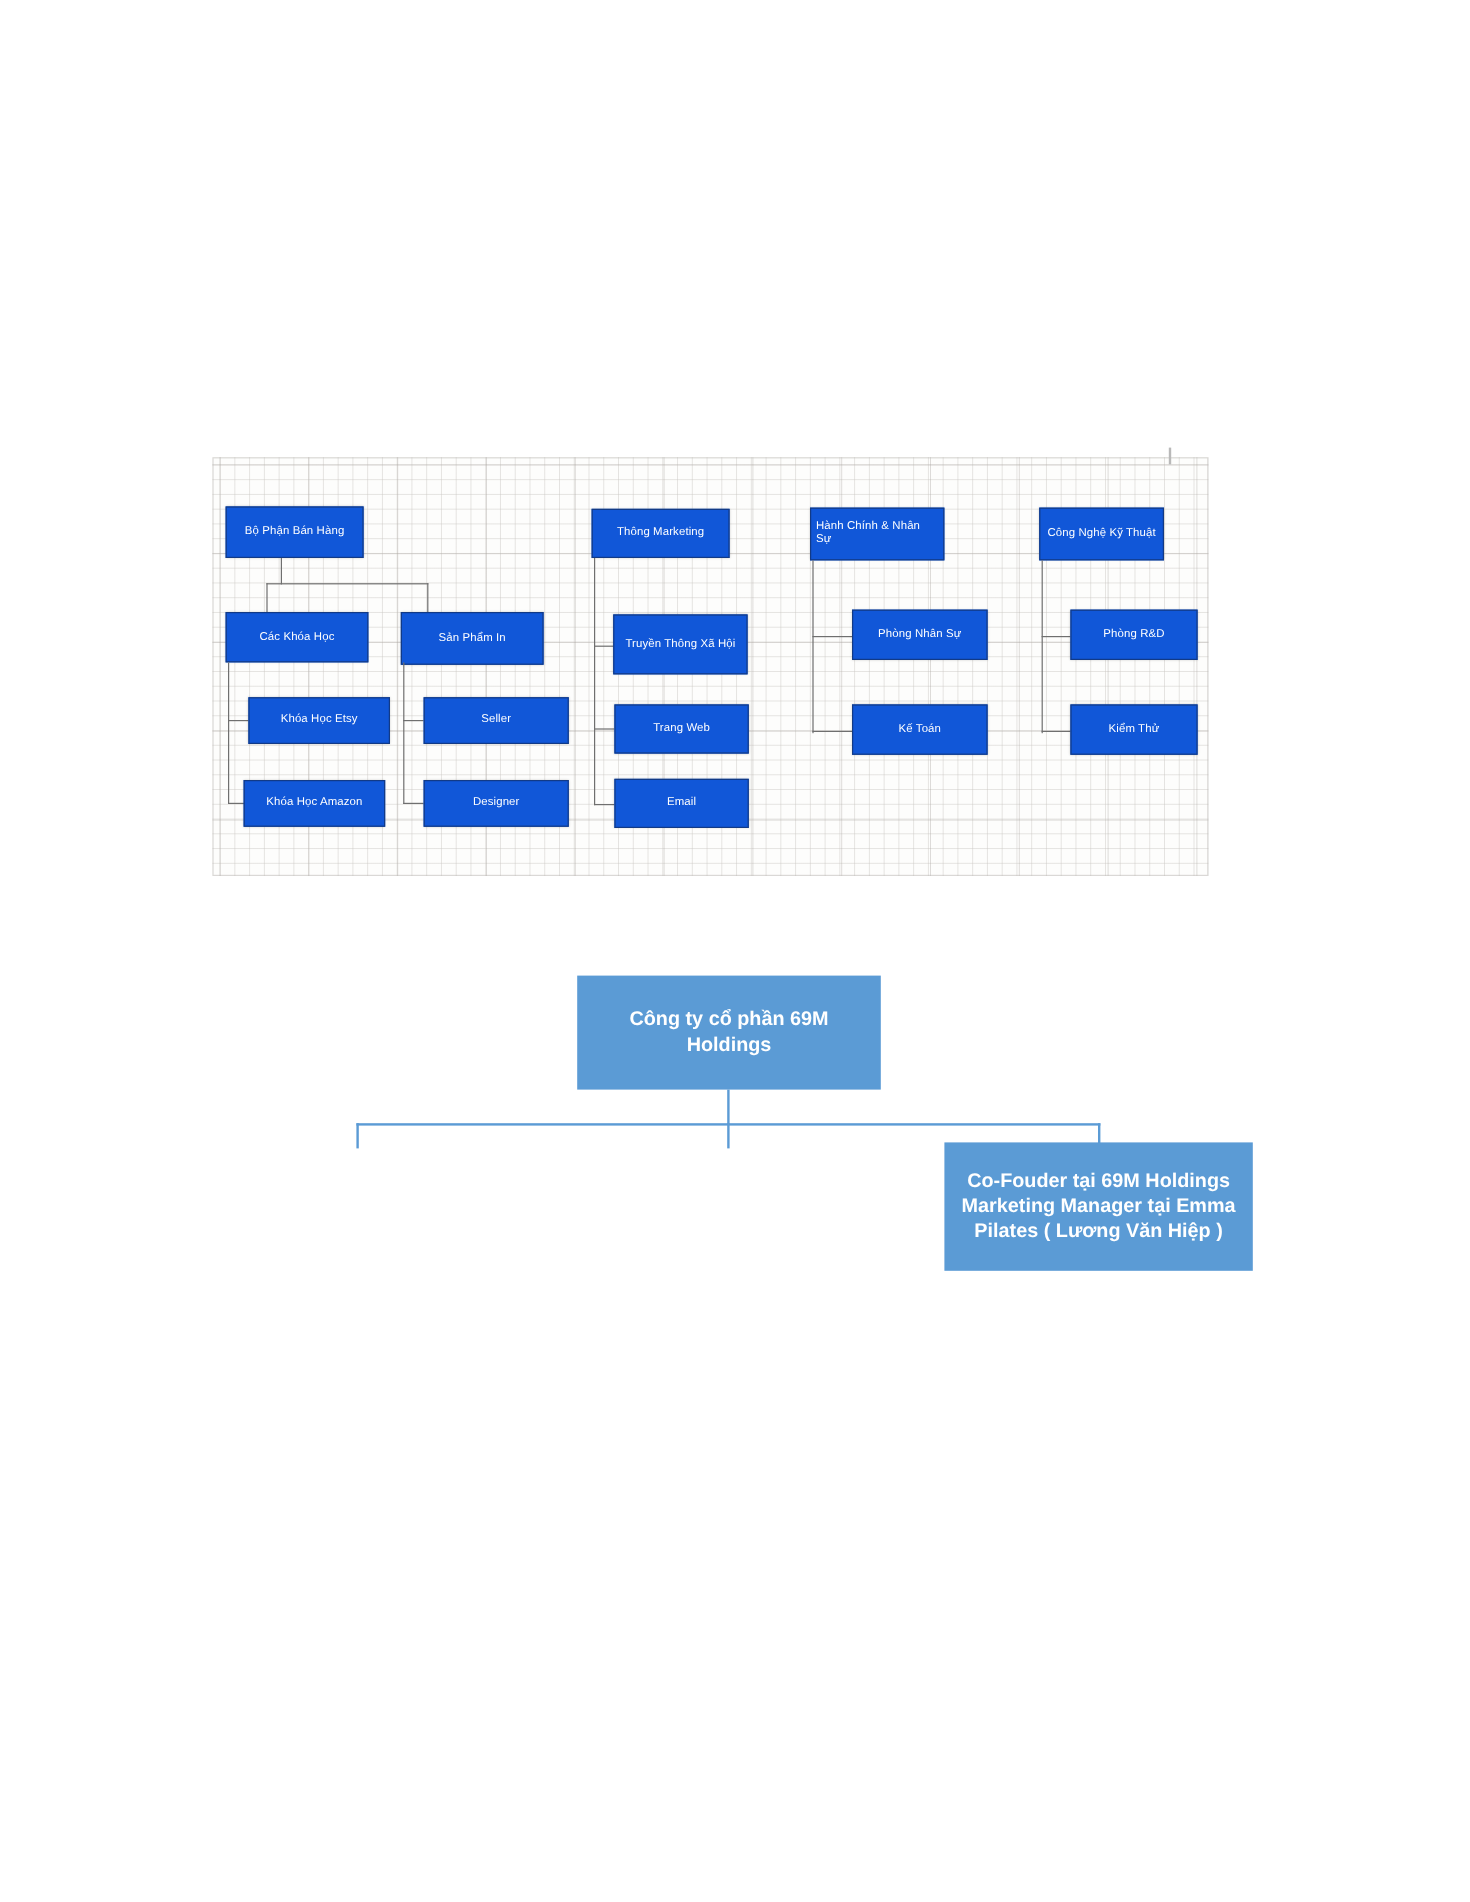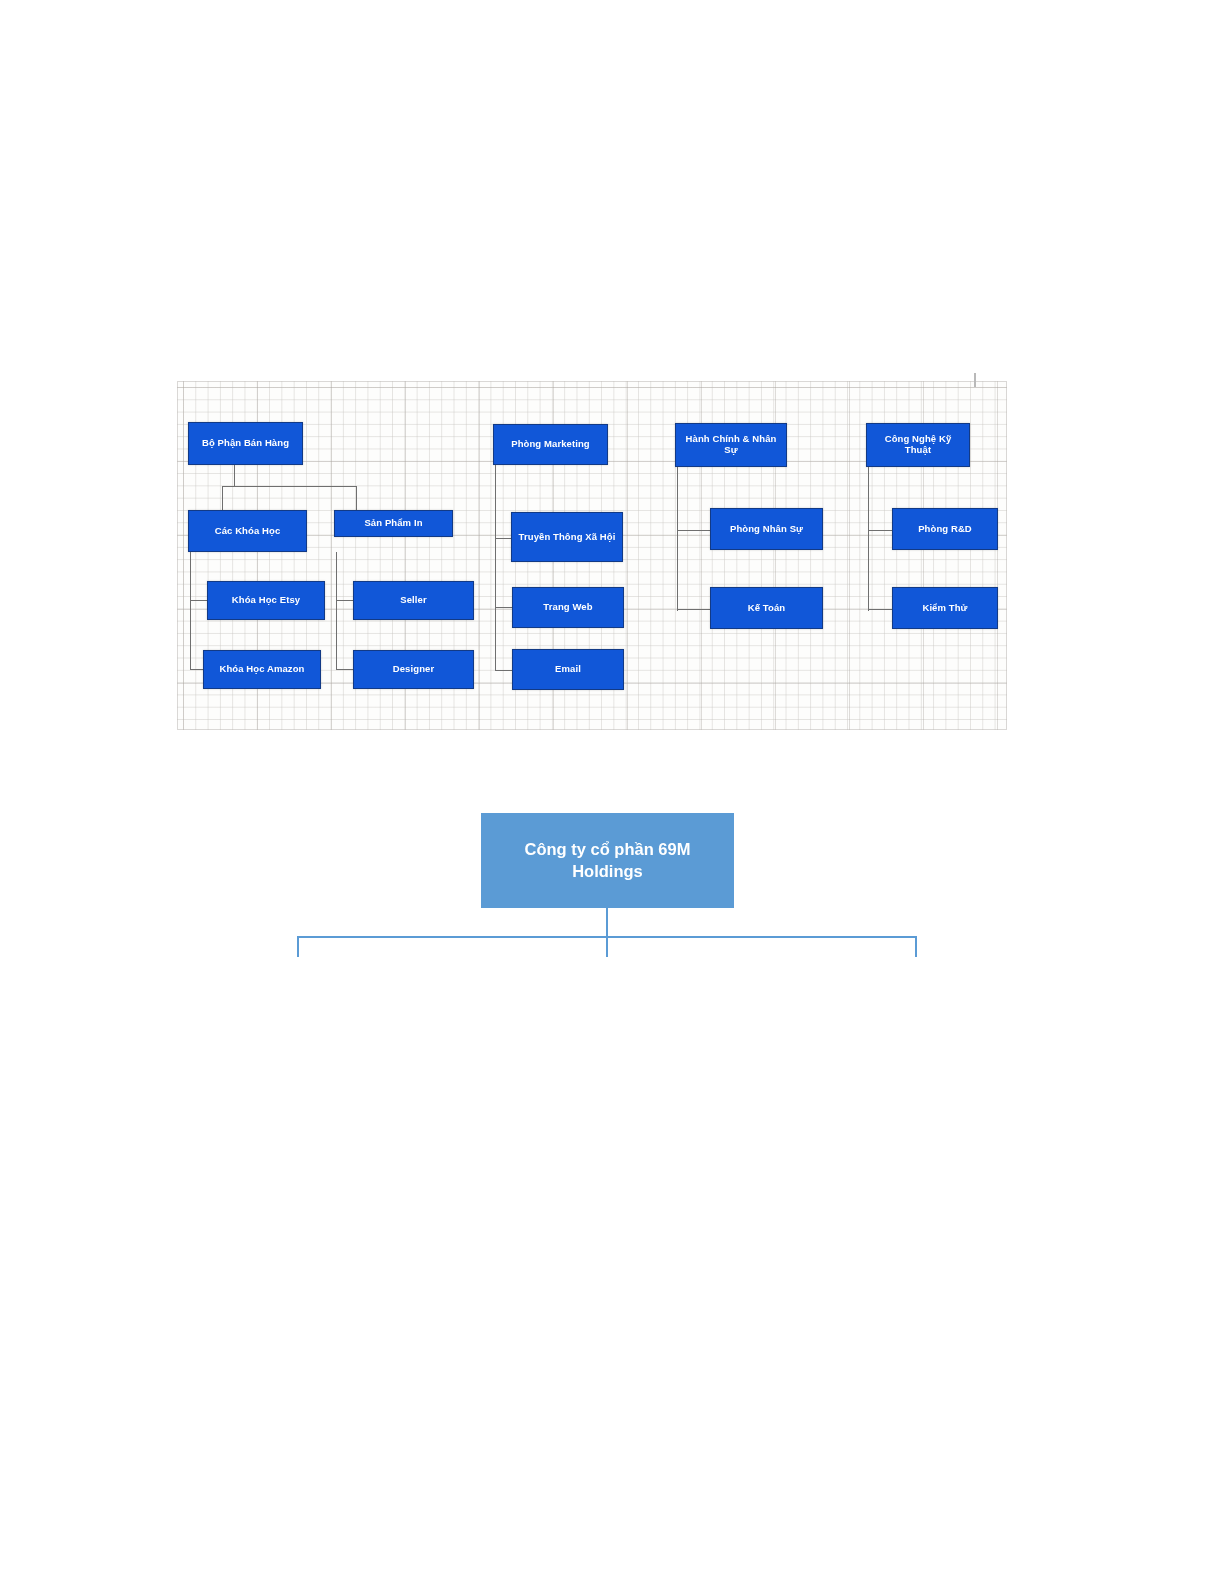--- a/index.html
+++ b/index.html
@@ -44,24 +44,23 @@
 
   .node {
     position: absolute;
     box-sizing: border-box;
     background: #1157d8;
     border: 1px solid #123a86;
     color: #ffffff;
     display: flex;
     align-items: center;
     justify-content: center;
-    text-align: center;
     line-height: 1.15;
     font-size: 9.5px;
-    font-weight: 700;
+    font-weight: 400;
     letter-spacing: .1px;
     padding: 2px 4px;
     box-shadow: 0 0 2px rgba(0,0,0,0.18);
   }
 
   .conn {
     position: absolute;
     background: #6f6f6f;
   }
   .conn.v { width: 1.4px; }
@@ -116,35 +115,35 @@
   <div class="caret-mark" style="left:797px; top:-8px;"></div>
 
   <div class="node" style="left:11px;  top:41px;  width:115px; height:43px;">Bộ Phận Bán Hàng</div>
 
   <div class="conn v" style="left:57px;  top:84px;  height:22px;"></div>
   <div class="conn h" style="left:45px;  top:105px; width:135px;"></div>
   <div class="conn v" style="left:45px;  top:105px; height:24px;"></div>
   <div class="conn v" style="left:179px; top:105px; height:24px;"></div>
 
   <div class="node" style="left:11px;  top:129px; width:119px; height:42px;">Các Khóa Học</div>
-  <div class="node" style="left:157px; top:129px; width:119px; height:27px;">Sản Phẩm In</div>
+  <div class="node" style="left:157px; top:129px; width:119px; height:44px;">Sản Phẩm In</div>
 
   <div class="conn v" style="left:13px;  top:171px; height:118px;"></div>
   <div class="conn h" style="left:13px;  top:219px; width:17px;"></div>
   <div class="conn h" style="left:13px;  top:288px; width:17px;"></div>
   <div class="node" style="left:30px;  top:200px; width:118px; height:39px;">Khóa Học Etsy</div>
   <div class="node" style="left:26px;  top:269px; width:118px; height:39px;">Khóa Học Amazon</div>
 
   <div class="conn v" style="left:159px; top:171px; height:118px;"></div>
   <div class="conn h" style="left:159px; top:219px; width:17px;"></div>
   <div class="conn h" style="left:159px; top:288px; width:17px;"></div>
   <div class="node" style="left:176px; top:200px; width:121px; height:39px;">Seller</div>
   <div class="node" style="left:176px; top:269px; width:121px; height:39px;">Designer</div>
 
-  <div class="node" style="left:316px; top:43px;  width:115px; height:41px;">Phòng Marketing</div>
+  <div class="node" style="left:316px; top:43px;  width:115px; height:41px;">Thông Marketing</div>
   <div class="conn v" style="left:318px; top:84px;  height:206px;"></div>
   <div class="conn h" style="left:318px; top:157px; width:17px;"></div>
   <div class="conn h" style="left:318px; top:226px; width:17px;"></div>
   <div class="conn h" style="left:318px; top:289px; width:17px;"></div>
   <div class="node" style="left:334px; top:131px; width:112px; height:50px;">Truyền Thông Xã Hội</div>
   <div class="node" style="left:335px; top:206px; width:112px; height:41px;">Trang Web</div>
   <div class="node" style="left:335px; top:268px; width:112px; height:41px;">Email</div>
 
   <div class="node" style="left:498px; top:42px;  width:112px; height:44px;">Hành Chính &amp; Nhân Sự</div>
   <div class="conn v" style="left:500px; top:86px;  height:144px;"></div>
@@ -164,13 +163,14 @@
 <div id="org-chart-bottom">
 
   <div class="node-lite" style="left:481px; top:813px; width:253px; height:95px;">Công ty cổ phần 69M Holdings</div>
 
   <div class="conn-lite v" style="left:606px; top:908px; height:29px;"></div>
   <div class="conn-lite h" style="left:297px; top:936px; width:620px;"></div>
   <div class="conn-lite v" style="left:297px; top:936px; height:21px;"></div>
   <div class="conn-lite v" style="left:606px; top:936px; height:21px;"></div>
   <div class="conn-lite v" style="left:915px; top:936px; height:21px;"></div>
 
+  <div class="node-lite" style="left:787px; top:952px; width:257px; height:107px;">Co-Fouder tại 69M Holdings Marketing Manager tại Emma Pilates ( Lương Văn Hiệp )</div>
 </div>
 
 </body></html>

